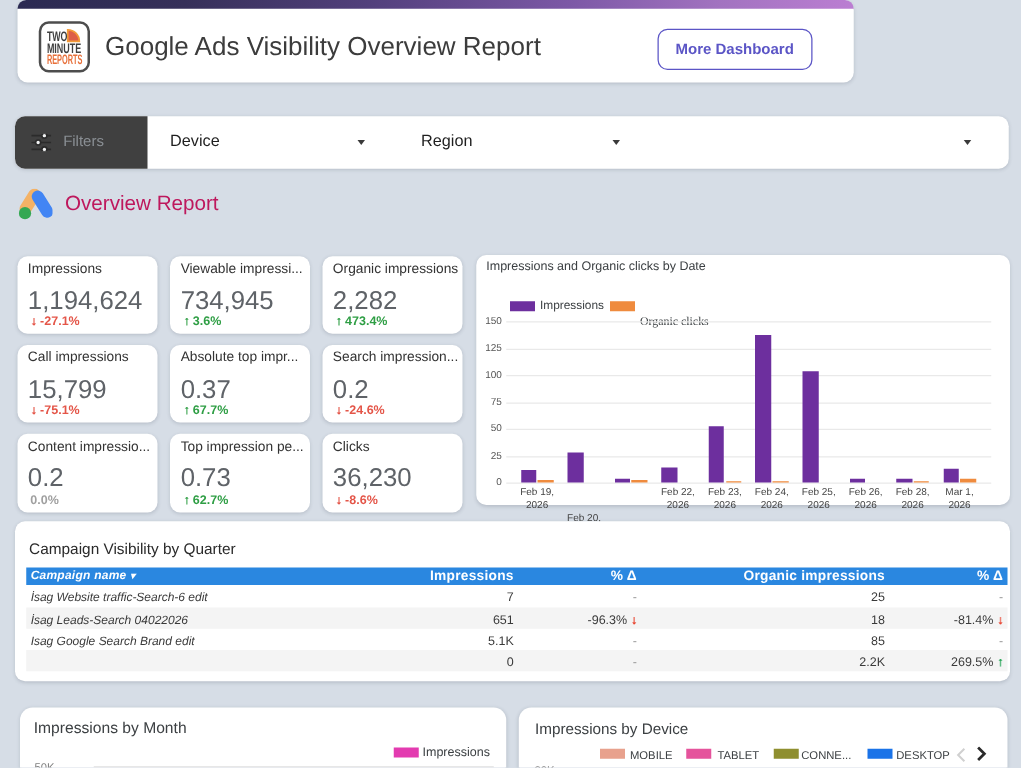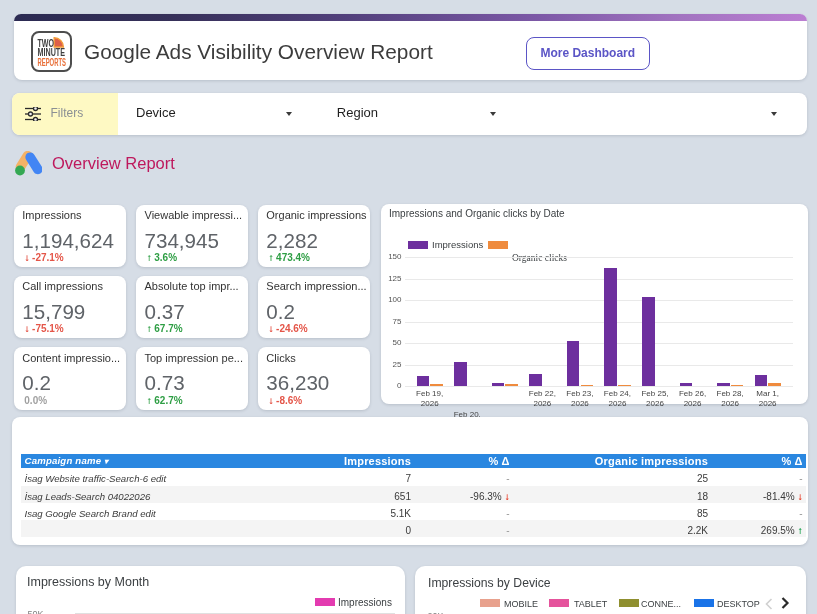--- a/index.html
+++ b/index.html
@@ -2,32 +2,32 @@
 <html><head>
 <meta charset="utf-8">
 <style>
 * { margin:0; padding:0; box-sizing:border-box; }
 html,body { width:817px; height:614px; }
 body { background:#d6dde6; font-family:"Liberation Sans", sans-serif; position:relative; overflow:hidden; }
 .abs { position:absolute; }
 .card { position:absolute; background:#fff; border-radius:8px; box-shadow:0 1px 3px rgba(50,60,80,.18); }
 
 
-#header { left:14px; top:14px; width:793px; height:66px; }
+#header { left:14px; top:0; width:669px; height:66px; }
 #header .band { position:absolute; left:0; top:0; width:100%; height:7px; border-radius:8px 8px 0 0;
   background:linear-gradient(90deg,#2b2a52 0%,#363059 20%,#52407c 42%,#7c58a6 66%,#a273c0 84%,#bb7ed2 100%); }
 #logo { position:absolute; left:17px; top:17px; width:41px; height:41px; border:2px solid #4d4d4d; border-radius:8px; background:#fff; }
 #title { position:absolute; left:70px; top:25.5px; font-size:20.8px; color:#3c3c3c; }
 .btn { position:absolute; top:23px; height:33px; border-radius:8px; font-size:12px; font-weight:bold; text-align:center; }
 #btn1 { left:511.5px; width:124.5px; border:1.5px solid #5b55c6; color:#5b55c6; background:#fff; line-height:30px; }
 #btn2 { left:654px; width:119px; background:#5b54c4; color:#fff; line-height:33px; box-shadow:3px 3px 0 #0b0b15; }
 
 
 #filterbar { left:12px; top:92.5px; width:795px; height:42px; border-radius:8px; }
-#filterseg { position:absolute; left:0; top:0; width:106px; height:42px; background:#fef9c3; border-radius:8px 0 0 8px; }
+#filterseg { position:absolute; left:0; top:0; width:106px; height:42px; background:#404040; border-radius:8px 0 0 8px; }
 #filterseg .txt { position:absolute; left:38.5px; top:13.8px; font-size:12px; color:#8a8f94; }
 .ddl { position:absolute; top:12.2px; font-size:13px; color:#1f1f1f; }
 .caret { position:absolute; top:19.8px; width:0; height:0; border-left:3.8px solid transparent; border-right:3.8px solid transparent; border-top:4.2px solid #3a3a3a; }
 
 
 #ovtext { left:52px; top:153.5px; font-size:16.5px; color:#be185d; }
 
 
 .kpi { width:112px; height:62.5px; }
 .kpi .t { position:absolute; left:8.5px; top:4.5px; font-size:11px; color:#333; white-space:nowrap; }
@@ -204,20 +204,21 @@
   <div class="xlab" style="left:287.05px;top:184.5px;">Feb 26,<br>2026</div>
   <div class="bar pb" style="left:336.6px;width:12.6px;top:179.42px;height:2.58px;"></div>
   <div class="bar ob" style="left:350.2px;width:12.6px;top:181.14px;height:0.86px;"></div>
   <div class="xlab" style="left:324.6px;top:184.5px;">Feb 28,<br>2026</div>
   <div class="bar pb" style="left:374.15px;width:12.6px;top:170.82px;height:11.18px;"></div>
   <div class="bar ob" style="left:387.75px;width:12.6px;top:178.56px;height:3.44px;"></div>
   <div class="xlab" style="left:362.15px;top:184.5px;">Mar 1,<br>2026</div>
 </div>
 
 <div class="card" id="table">
+  <div class="title">Campaign Visibility by Quarter</div>
   <div id="thead">
     <div class="cell c1" style="top:1px;">Campaign name <span style="font-size:8px;">▾</span></div>
     <div class="cell c2" style="top:1px;">Impressions</div>
     <div class="cell c3" style="top:1px;">% Δ</div>
     <div class="cell c4" style="top:1px;">Organic impressions</div>
     <div class="cell c5" style="top:1px;">% Δ</div>
   </div>
   <div class="trow" style="top:51.3px;">
     <div class="cell c1">İsag Website traffic-Search-6 edit</div>
       <div class="cell c2">7</div>

